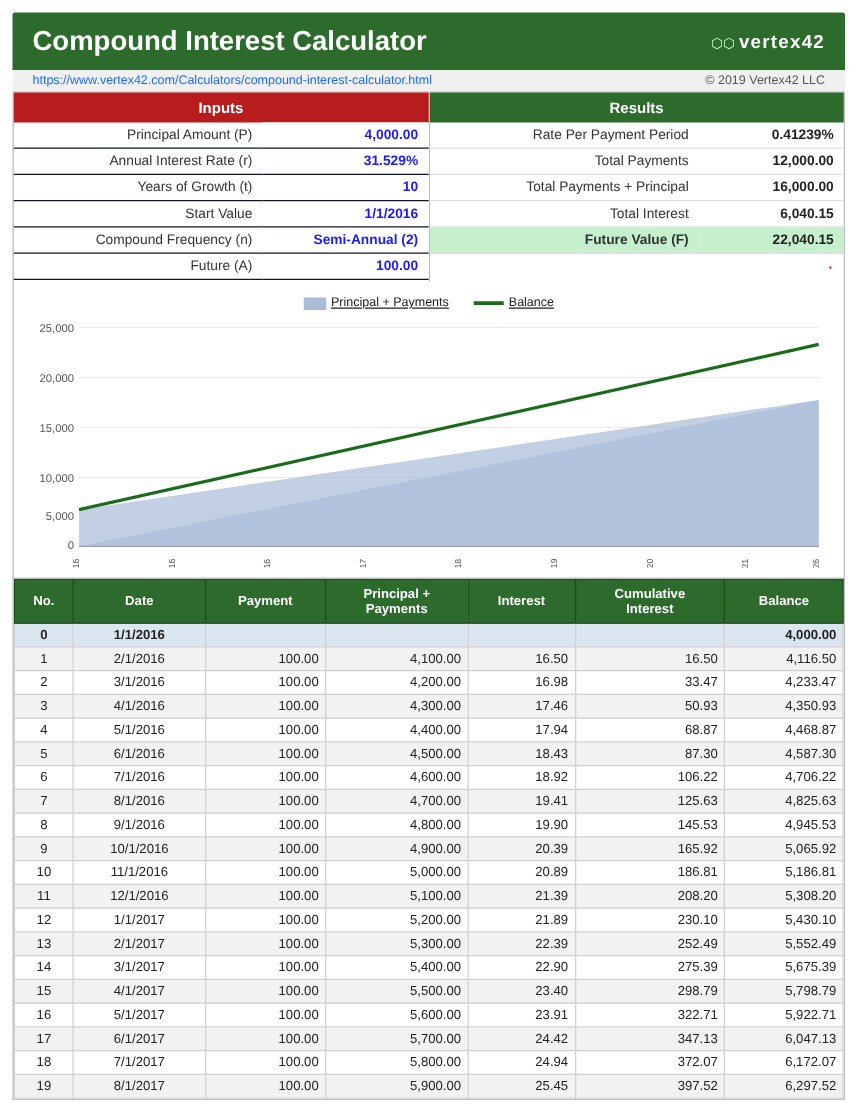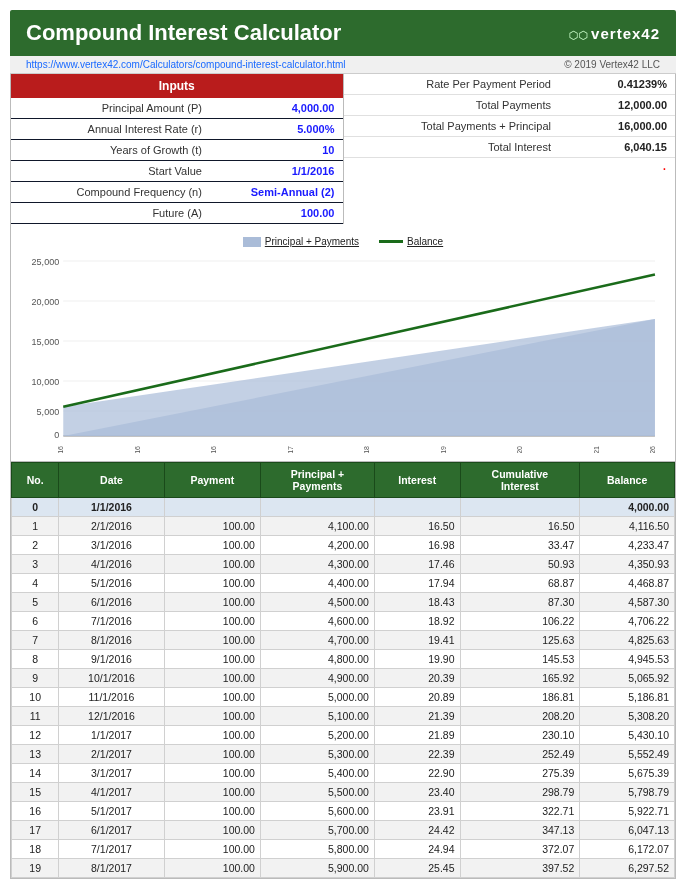--- a/index.html
+++ b/index.html
@@ -205,21 +205,21 @@
     <div class="inputs-section">
       <div class="section-header">Inputs</div>
       <table class="inputs-table">
         <tbody id="inputs-body">
             <tr>
               <td class="label-cell">Principal Amount (P)</td>
                   <td class="value-cell">4,000.00</td>
             </tr>
             <tr>
               <td class="label-cell">Annual Interest Rate (r)</td>
-                  <td class="value-cell">5.000%</td>
+                  <td class="value-cell">31.529%</td>
             </tr>
             <tr>
               <td class="label-cell">Years of Growth (t)</td>
                   <td class="value-cell">10</td>
             </tr>
             <tr>
               <td class="label-cell">Start Value</td>
                   <td class="value-cell">1/1/2016</td>
             </tr>
             <tr>
@@ -228,37 +228,42 @@
             </tr>
             <tr>
               <td class="label-cell">Future (A)</td>
                   <td class="value-cell">100.00</td>
             </tr>
           </tbody>
       </table>
     </div>
 
     <div class="results-section">
+      <div class="section-header">Results</div>
       <table class="results-table">
         <tbody id="results-body">
             <tr>
               <td class="r-label">Rate Per Payment Period</td>
                   <td class="r-value">0.41239%</td>
             </tr>
             <tr>
               <td class="r-label">Total Payments</td>
                   <td class="r-value">12,000.00</td>
             </tr>
             <tr>
               <td class="r-label">Total Payments + Principal</td>
                   <td class="r-value">16,000.00</td>
             </tr>
             <tr>
               <td class="r-label">Total Interest</td>
                   <td class="r-value">6,040.15</td>
+            </tr>
+            <tr class="future-value-row">
+              <td class="r-label">Future Value (F)</td>
+                  <td class="r-value">22,040.15</td>
             </tr>
           </tbody>
       </table>
       <div style="text-align:right; padding:2px 8px; color:red; font-size:16px;">·</div>
     </div>
   </div>
 
   <div class="chart-section">
     <div class="chart-legend">
       <div class="legend-item">

